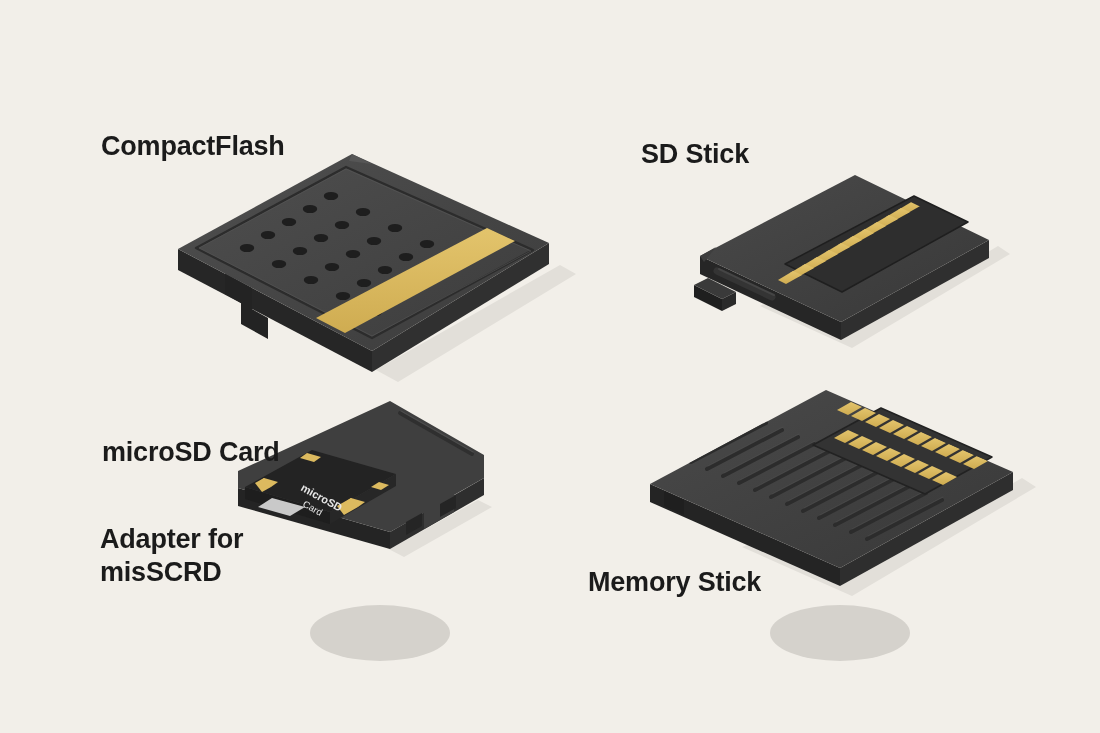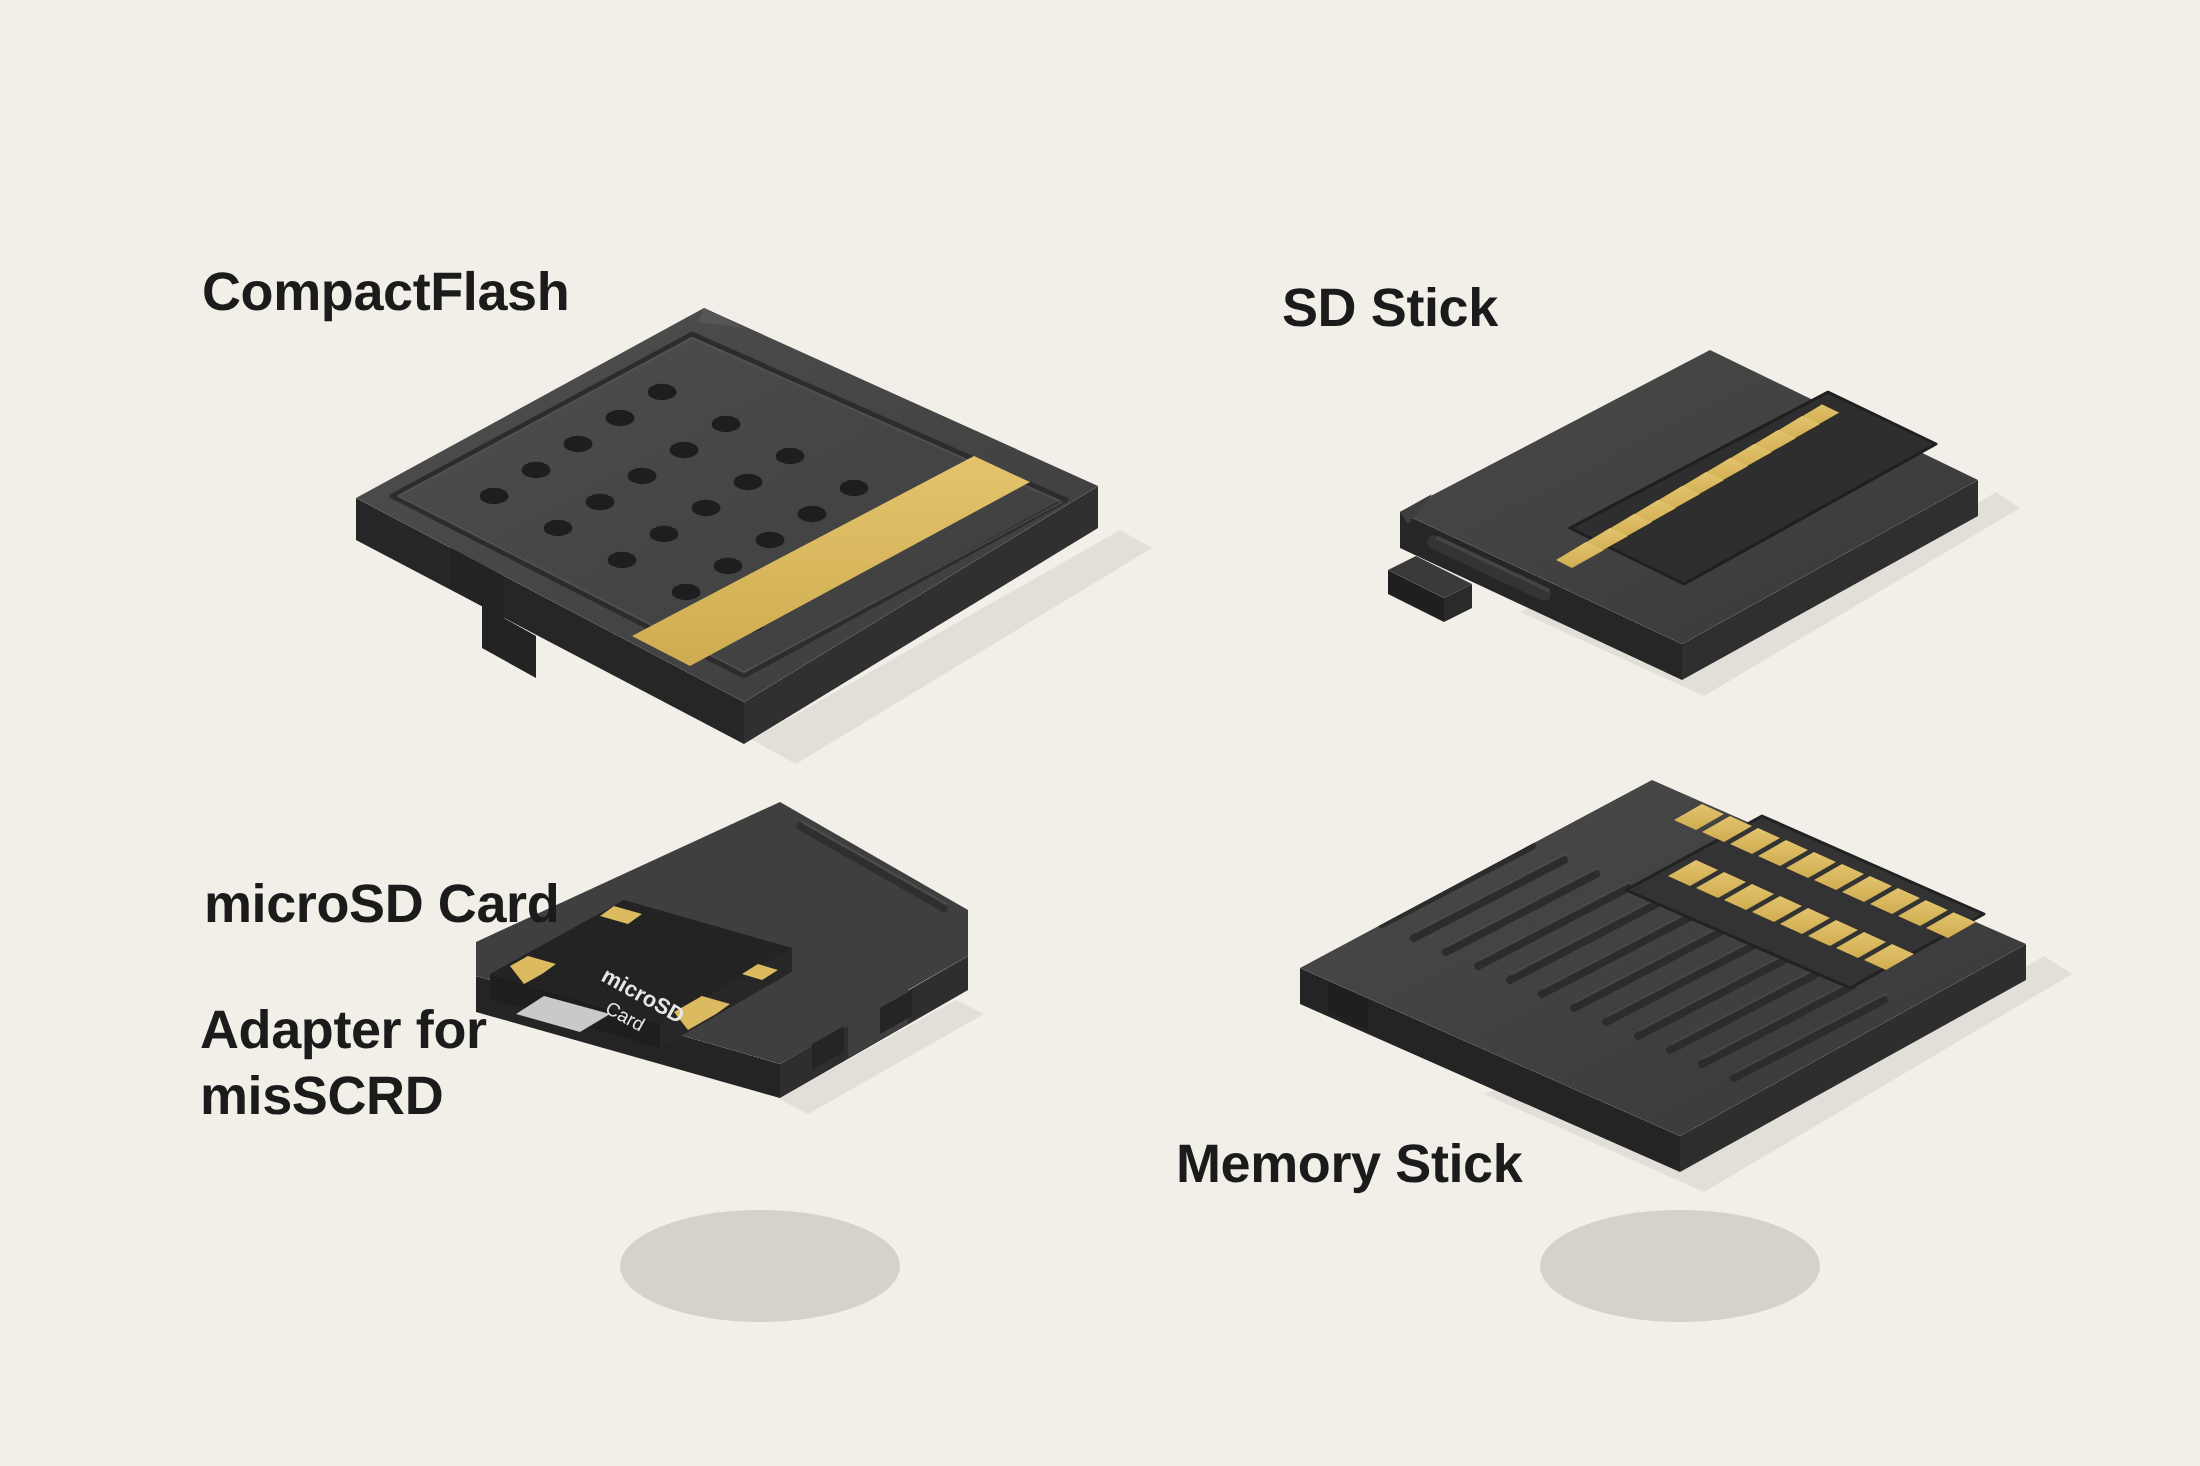--- a/index.html
+++ b/index.html
@@ -28,21 +28,21 @@
     font-size: 27px;
     line-height: 1.22;
     color: #1b1b1b;
     letter-spacing: -0.2px;
     white-space: pre-line;
     margin: 0;
   }
   #label-compactflash { left: 101px; top: 130px; }
   #label-sdcard       { left: 641px; top: 138px; }
   #label-microsd      { left: 102px; top: 416px; margin-top: 20px; }
-  #label-adapter      { left: 100px; top: 499px; }
+  #label-adapter      { left: 100px; top: 523px; }
   #label-memorystick  { left: 588px; top: 566px; }
 </style>
 </head>
 <body>
 
 <div id="stage">
 
   <svg id="bg-svg" viewBox="0 0 1100 733">
     <defs>
       <linearGradient id="gradTop" x1="0" y1="0" x2="1" y2="1">

